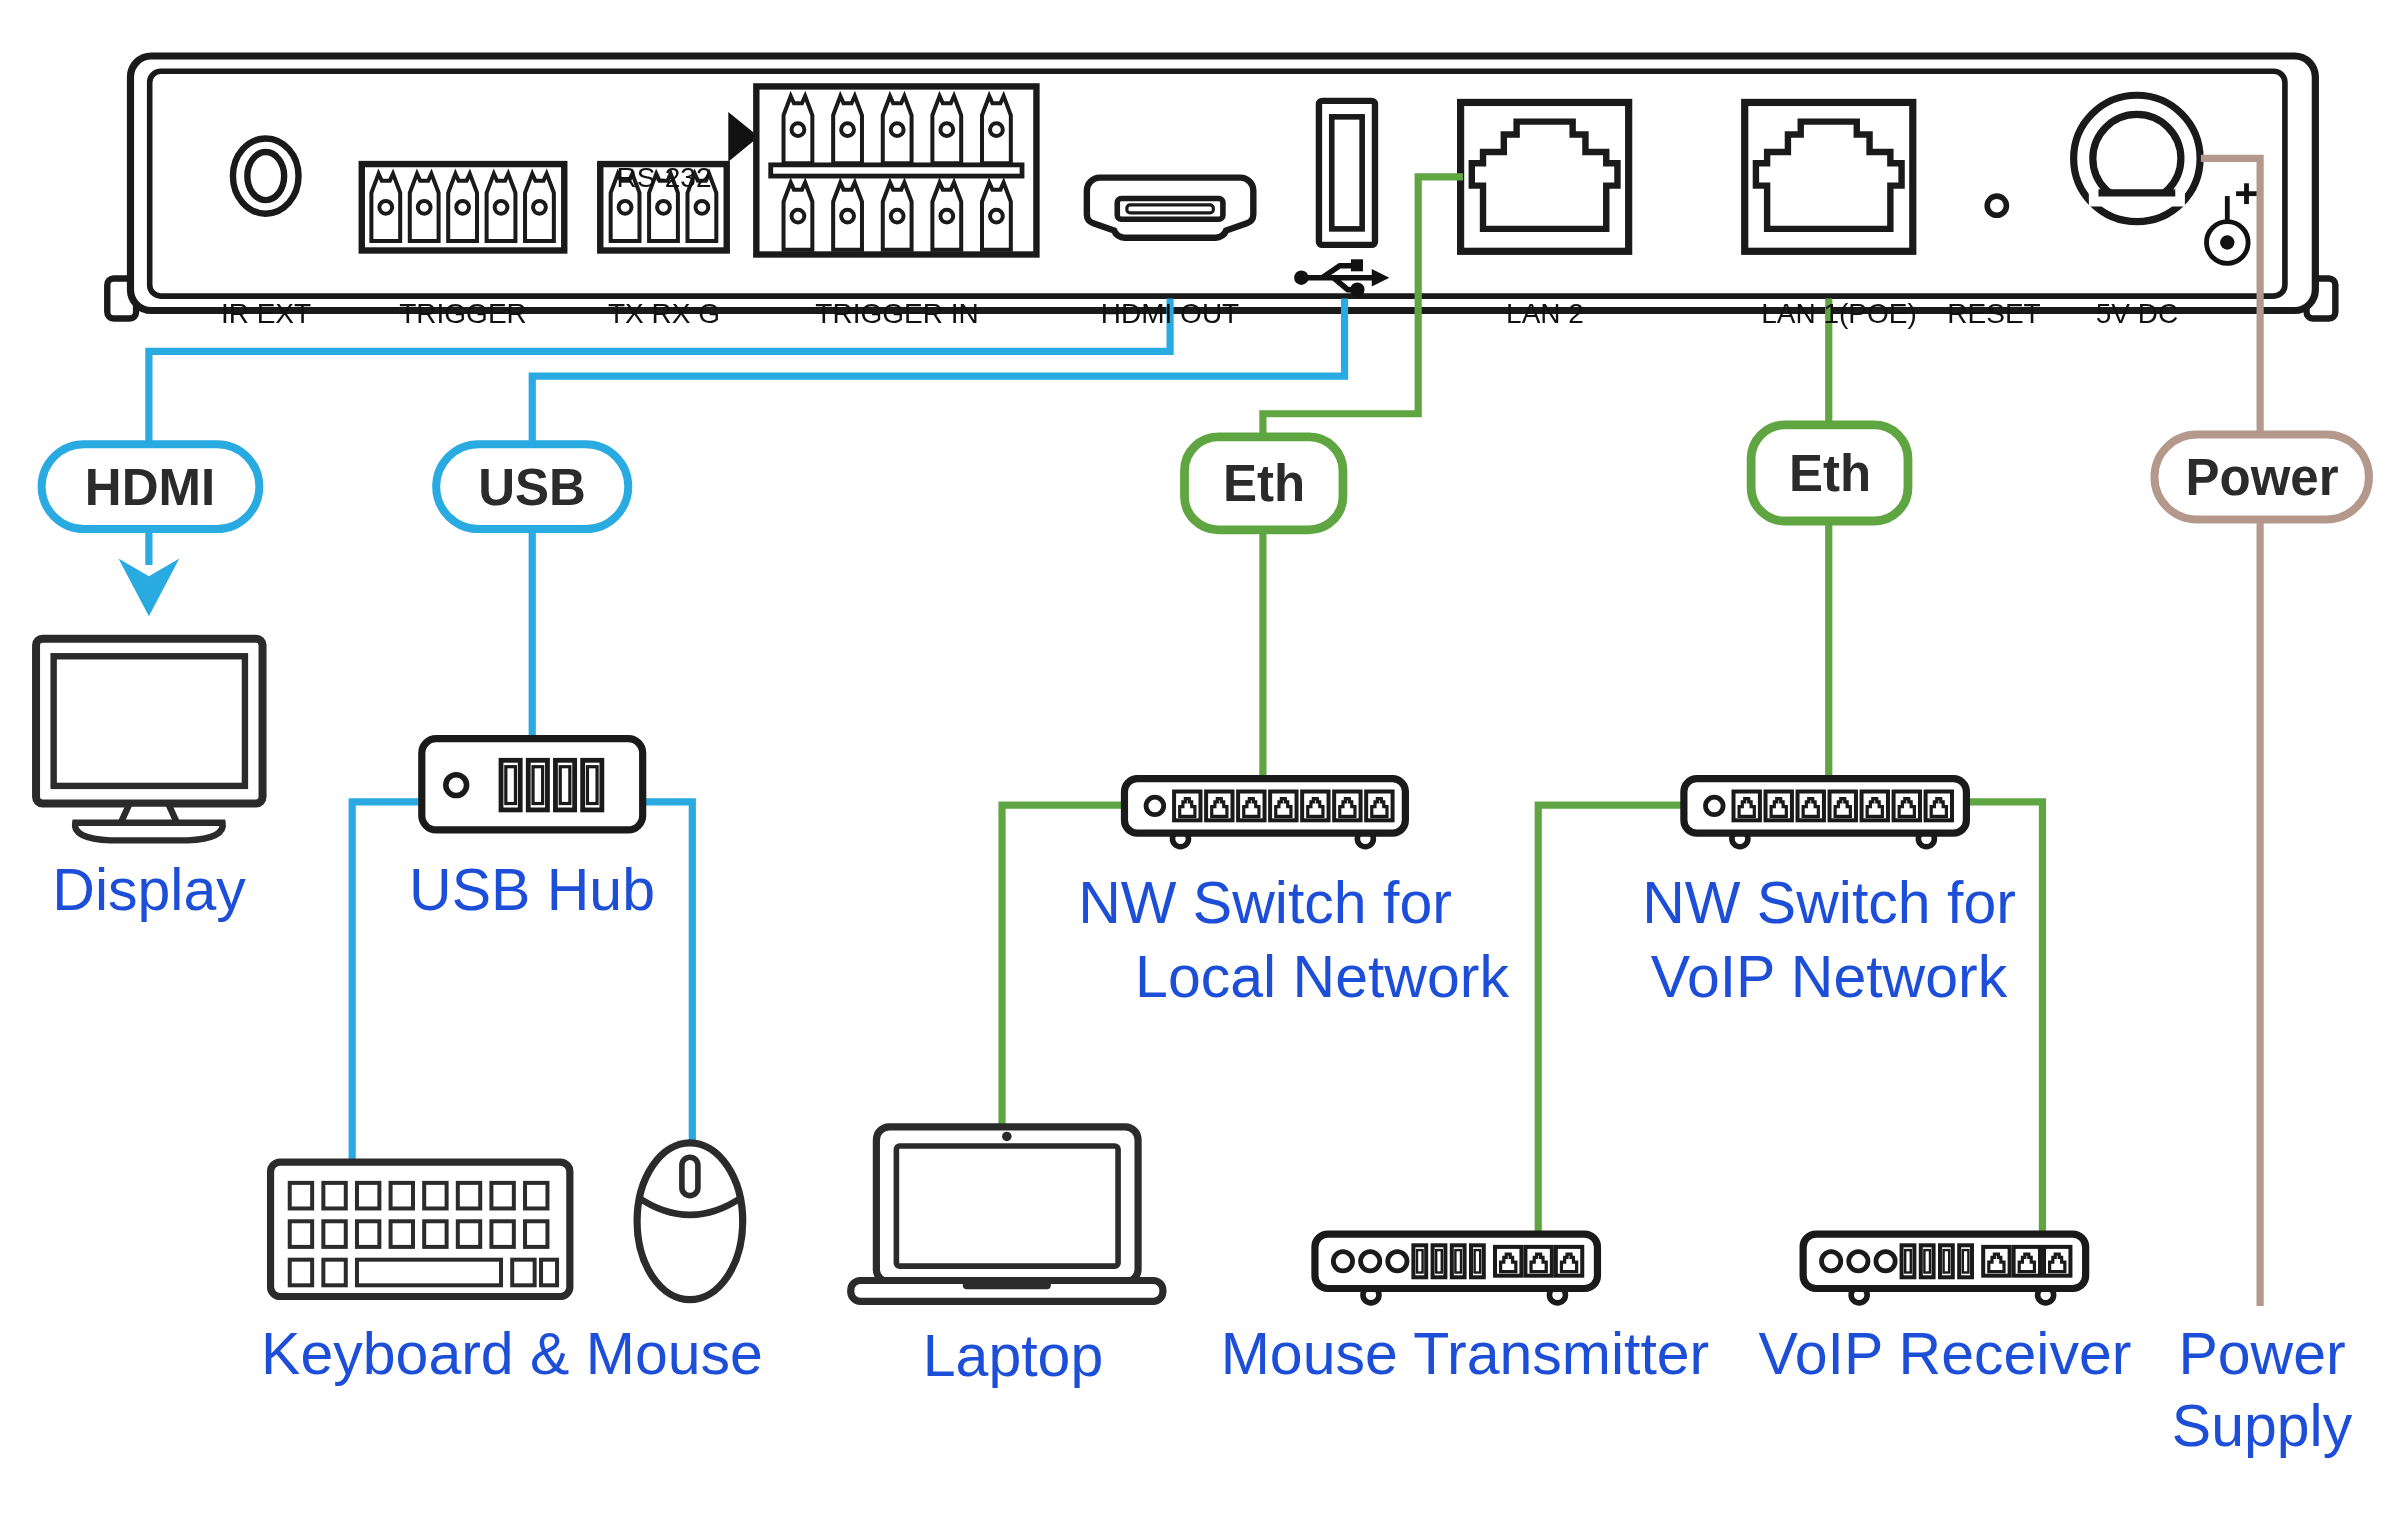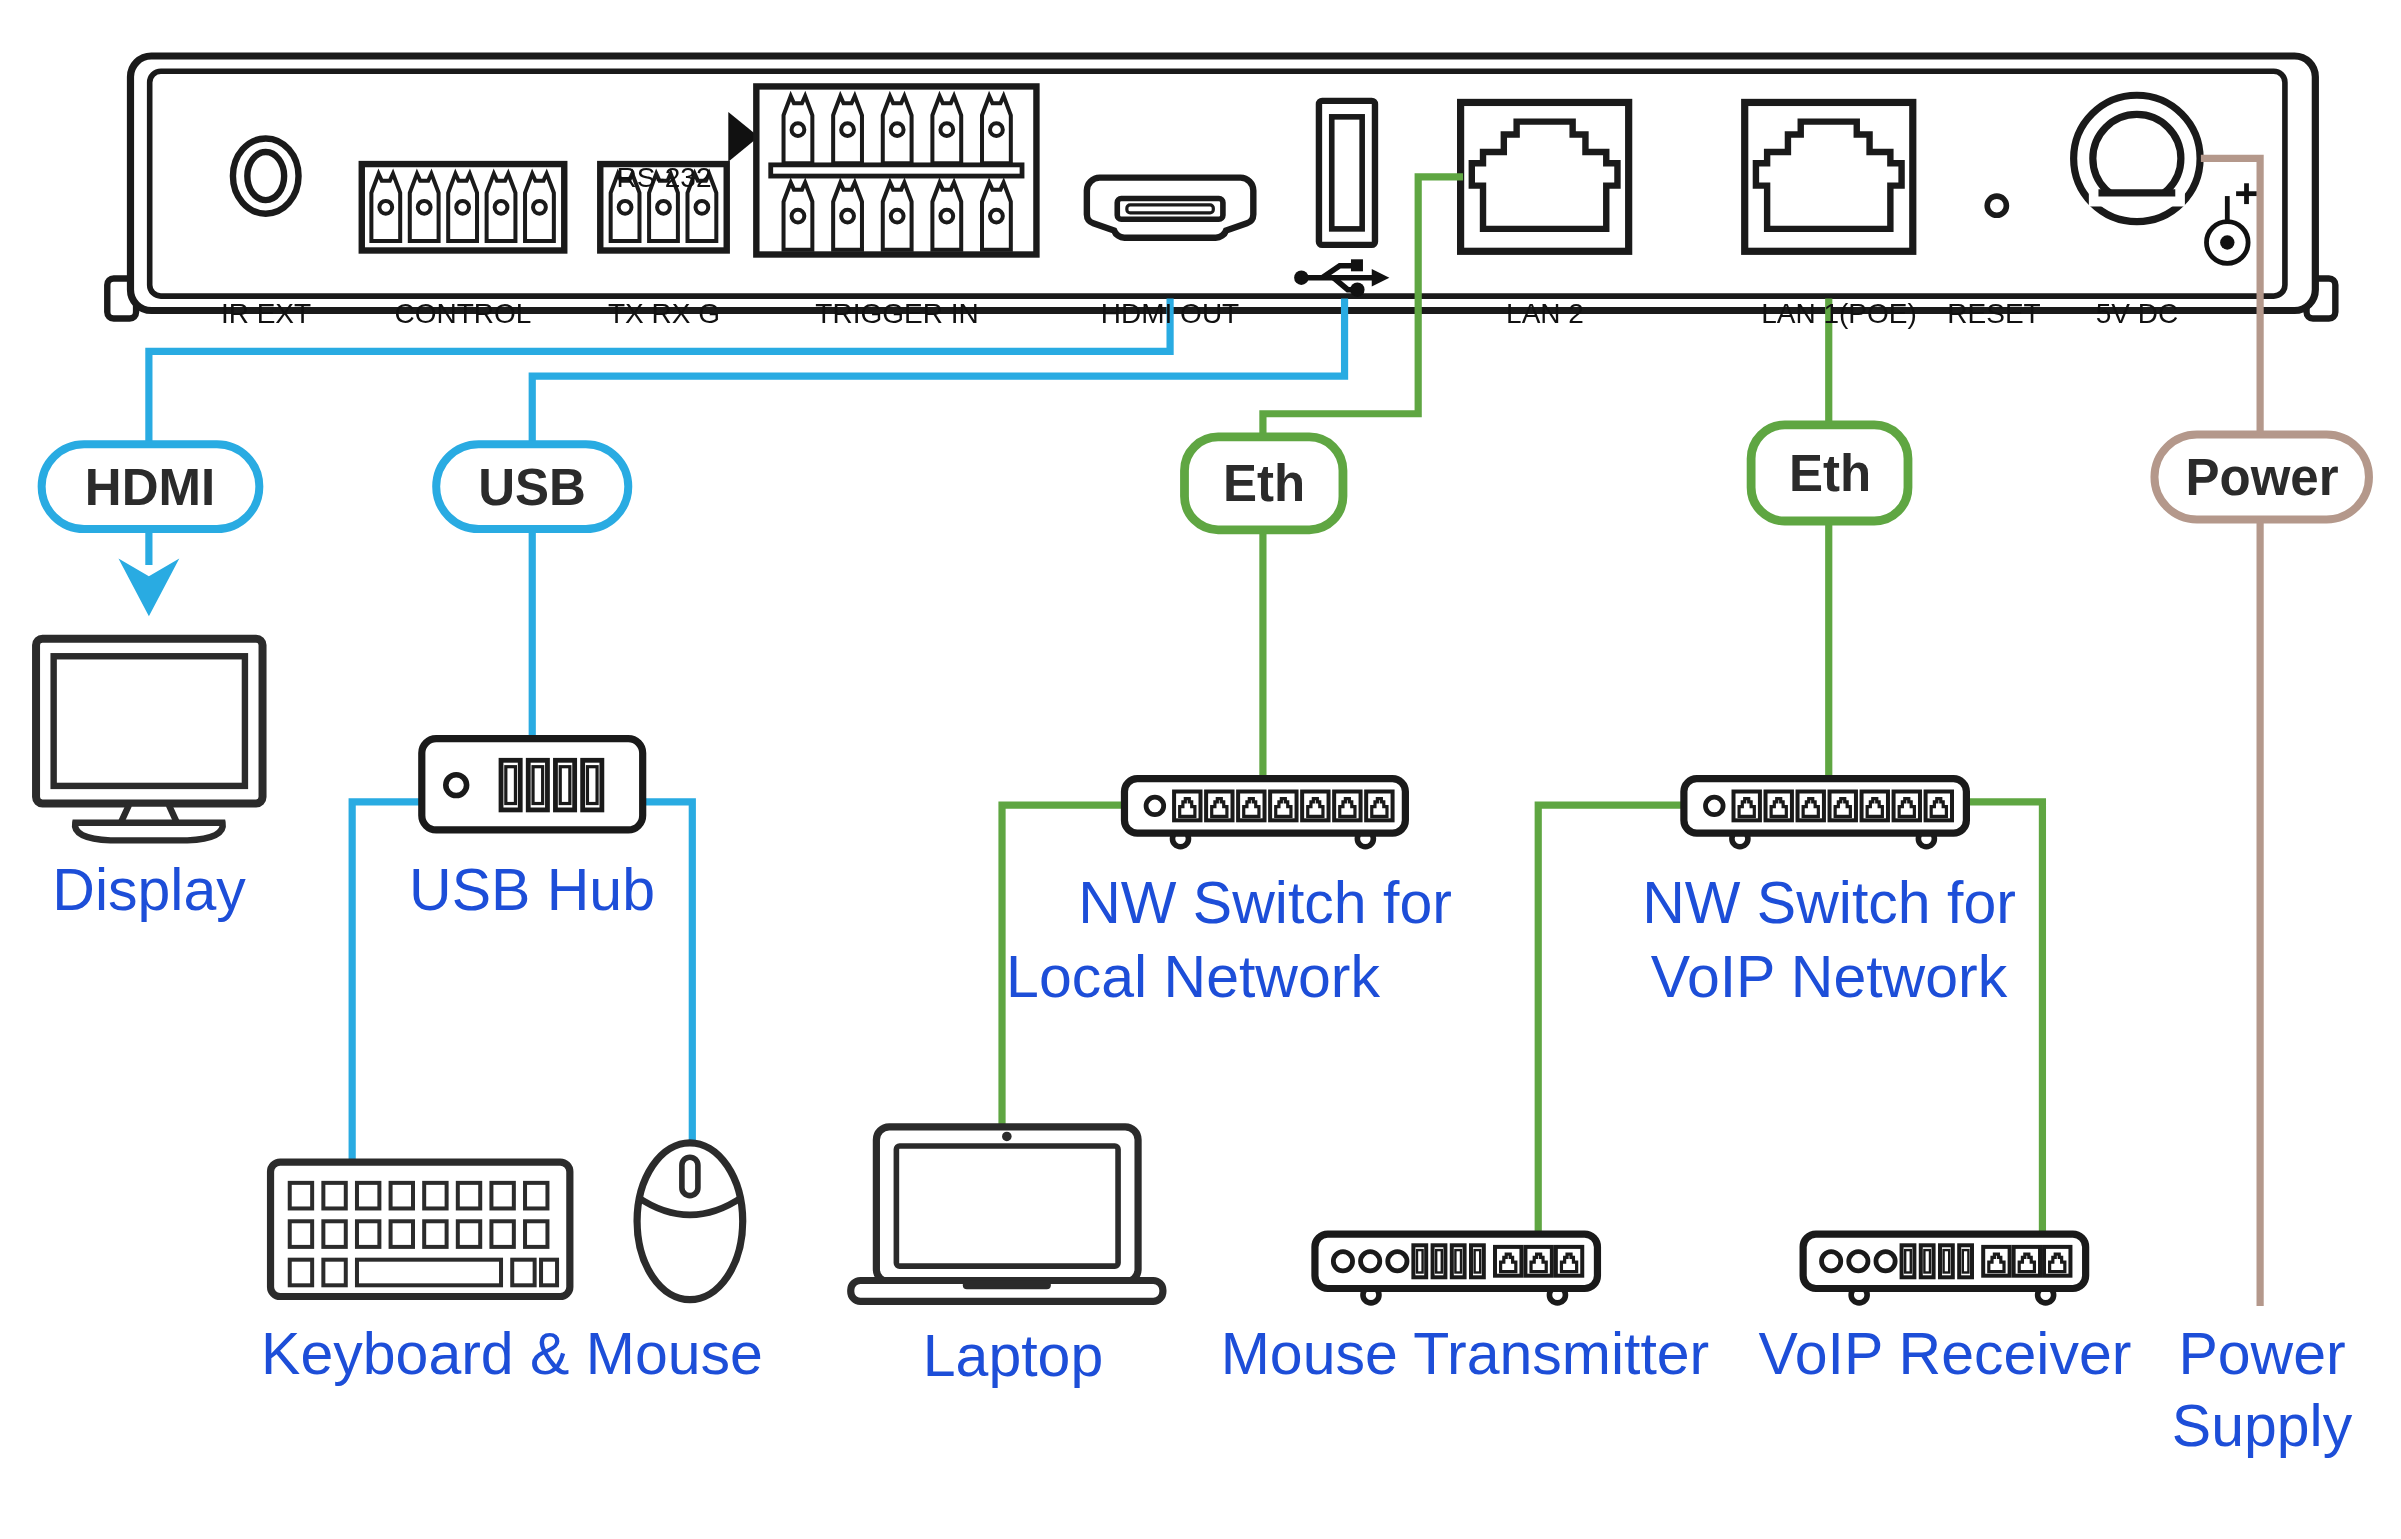--- a/index.html
+++ b/index.html
@@ -279,40 +279,40 @@
     <use href="#slot" transform="translate(2400,1556)"></use>
     <use href="#slot" transform="translate(2424,1556)"></use>
     <use href="#slot" transform="translate(2448,1556)"></use>
     <use href="#mport" transform="translate(2478,1558)"></use>
     <use href="#mport" transform="translate(2516,1558)"></use>
     <use href="#mport" transform="translate(2554,1558)"></use>
   </g>
 </svg>
 
 <div class="plbl" style="left:266px;top:278px">IR EXT</div>
-<div class="plbl" style="left:463px;top:278px">CONTROL</div>
+<div class="plbl" style="left:463px;top:278px">TRIGGER</div>
 <div class="plbl" style="left:664px;top:142px">RS-232</div>
 <div class="plbl" style="left:664px;top:278px">TX RX G</div>
 <div class="plbl" style="left:897px;top:278px">TRIGGER IN</div>
 <div class="plbl" style="left:1170px;top:278px">HDMI OUT</div>
 <div class="plbl" style="left:1545px;top:278px">LAN 2</div>
 <div class="plbl" style="left:1839px;top:278px">LAN 1(POE)</div>
 <div class="plbl" style="left:1994px;top:278px">RESET</div>
 <div class="plbl" style="left:2137px;top:278px">5V DC</div>
 
 <div class="tag" style="left:150px;top:487px">HDMI</div>
 <div class="tag" style="left:532px;top:487px">USB</div>
 <div class="tag" style="left:1264px;top:483px">Eth</div>
 <div class="tag" style="left:1830px;top:473px">Eth</div>
 <div class="tag" style="left:2262px;top:477px">Power</div>
 
 <div class="lbl" style="left:149px;top:890px">Display</div>
 <div class="lbl" style="left:532px;top:890px">USB Hub</div>
 <div class="lbl" style="left:1265px;top:903px">NW Switch for</div>
-<div class="lbl" style="left:1193px;top:977px">Local Network</div>
+<div class="lbl" style="left:1322px;top:977px">Local Network</div>
 <div class="lbl" style="left:1829px;top:903px">NW Switch for</div>
 <div class="lbl" style="left:1829px;top:977px">VoIP Network</div>
 <div class="lbl" style="left:512px;top:1354px">Keyboard &amp; Mouse</div>
 <div class="lbl" style="left:1013px;top:1356px">Laptop</div>
 <div class="lbl" style="left:1465px;top:1354px">Mouse Transmitter</div>
 <div class="lbl" style="left:1945px;top:1354px">VoIP Receiver</div>
 <div class="lbl" style="left:2262px;top:1354px">Power</div>
 <div class="lbl" style="left:2262px;top:1426px">Supply</div>
 
 </div>

